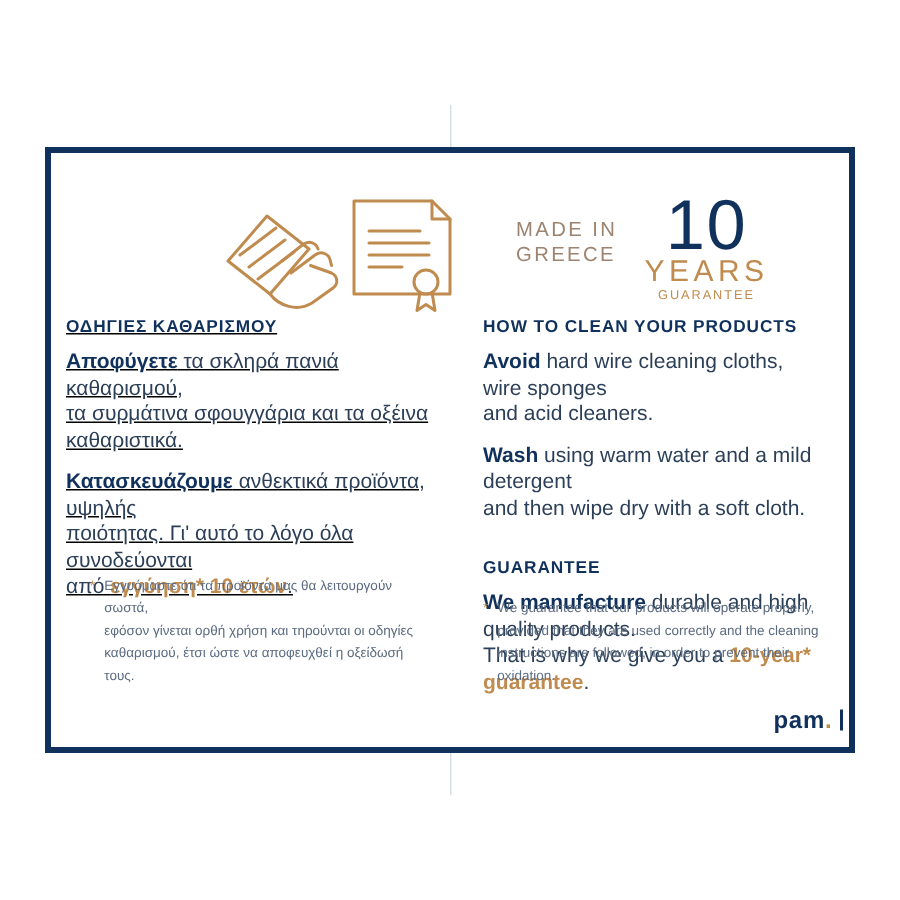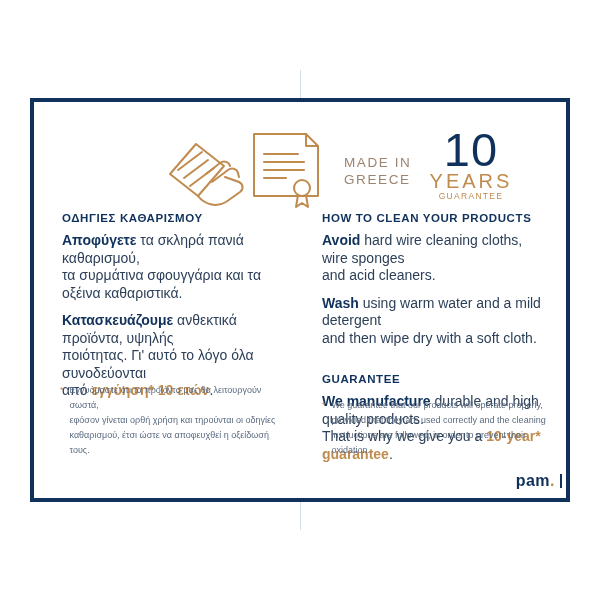--- a/index.html
+++ b/index.html
@@ -54,40 +54,40 @@
   }
 
   .col {
     position: relative;
     box-sizing: border-box;
     width: 50%;
     height: 100%;
     padding: 18px 22px 10px 22px;
   }
 
-  .col-left { padding-left: 28px; padding-right: 14px; }
+  .col-left { padding-left: 10px; padding-right: 14px; text-decoration: underline; }
   .col-right { padding-left: 22px; padding-right: 20px; }
 
   
   .art-row {
     height: 92px;
     position: relative;
   }
 
   .icons {
     position: absolute;
     left: 100px;
     top: 6px;
   }
 
   
   .made-in {
     position: absolute;
     left: 22px;
-    top: 34px;
+    top: 24px;
     color: #9c8470;
     font-size: 13.5px;
     letter-spacing: 1.6px;
     line-height: 17px;
     font-family: "Liberation Sans", sans-serif;
   }
 
   
   .badge {
     position: absolute;

